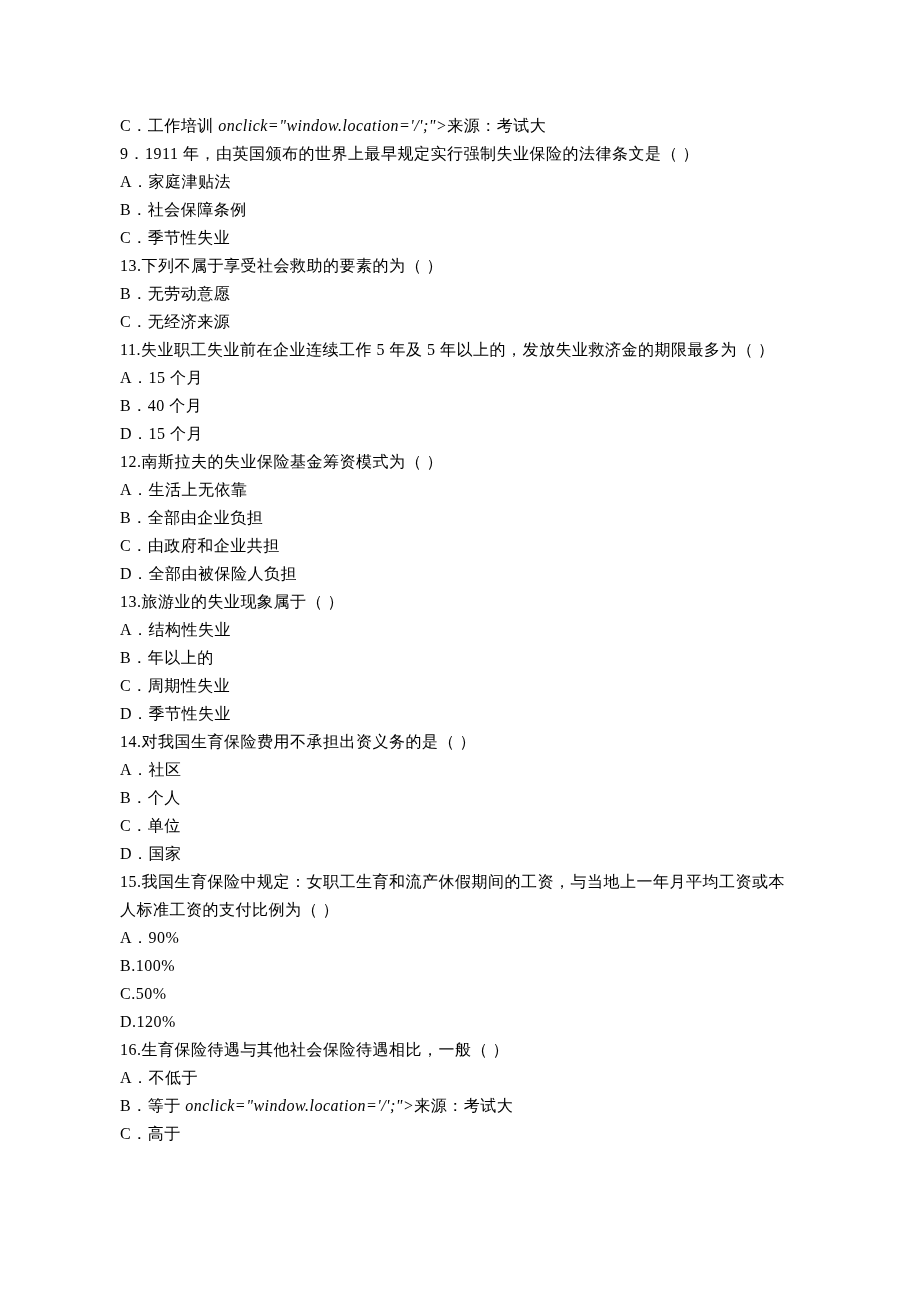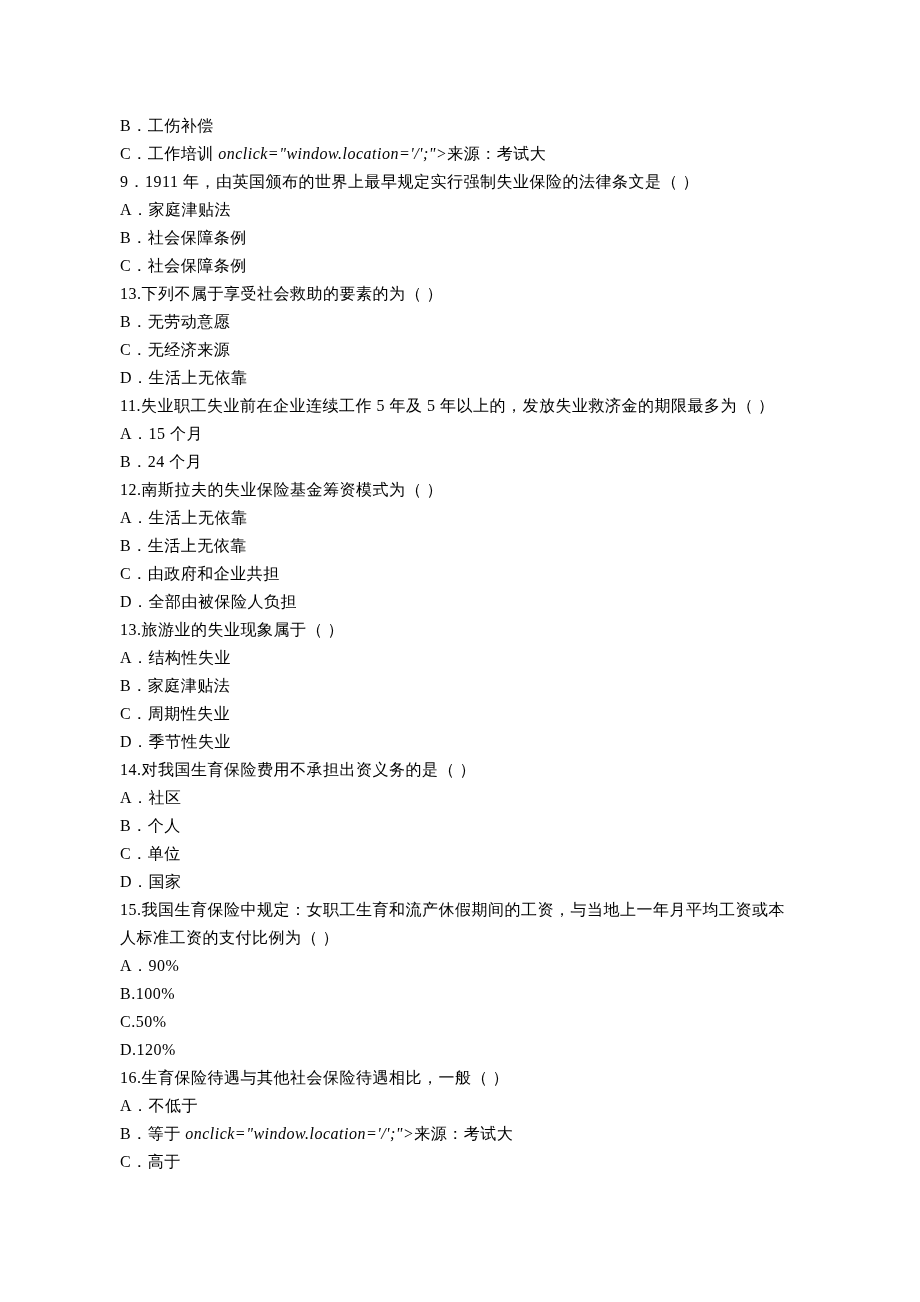--- a/index.html
+++ b/index.html
@@ -14,41 +14,40 @@
     padding: 112px 120px 0 120px;
     letter-spacing: 0.5px;
   }
   .line { display: block; }
   .onclick-frag { font-style: italic; font-family: "SimSun", serif; }
 </style>
 </head>
 <body>
 
 <div id="content">
-    <div class="line">B．工伤补偿</div>
     <div class="line"><span>C．工作培训 </span><span class="onclick-frag">onclick="window.location='/';"&gt;</span><span>来源：考试大</span></div>
     <div class="line">9．1911 年，由英国颁布的世界上最早规定实行强制失业保险的法律条文是（ ）</div>
     <div class="line">A．家庭津贴法</div>
     <div class="line">B．社会保障条例</div>
-    <div class="line">C．社会保障条例</div>
+    <div class="line">C．季节性失业</div>
     <div class="line">13.下列不属于享受社会救助的要素的为（ ）</div>
     <div class="line">B．无劳动意愿</div>
     <div class="line">C．无经济来源</div>
-    <div class="line">D．生活上无依靠</div>
     <div class="line">11.失业职工失业前在企业连续工作 5 年及 5 年以上的，发放失业救济金的期限最多为（ ）</div>
     <div class="line">A．15 个月</div>
-    <div class="line">B．24 个月</div>
+    <div class="line">B．40 个月</div>
+    <div class="line">D．15 个月</div>
     <div class="line">12.南斯拉夫的失业保险基金筹资模式为（ ）</div>
     <div class="line">A．生活上无依靠</div>
-    <div class="line">B．生活上无依靠</div>
+    <div class="line">B．全部由企业负担</div>
     <div class="line">C．由政府和企业共担</div>
     <div class="line">D．全部由被保险人负担</div>
     <div class="line">13.旅游业的失业现象属于（ ）</div>
     <div class="line">A．结构性失业</div>
-    <div class="line">B．家庭津贴法</div>
+    <div class="line">B．年以上的</div>
     <div class="line">C．周期性失业</div>
     <div class="line">D．季节性失业</div>
     <div class="line">14.对我国生育保险费用不承担出资义务的是（ ）</div>
     <div class="line">A．社区</div>
     <div class="line">B．个人</div>
     <div class="line">C．单位</div>
     <div class="line">D．国家</div>
     <div class="line">15.我国生育保险中规定：女职工生育和流产休假期间的工资，与当地上一年月平均工资或本人标准工资的支付比例为（ ）</div>
     <div class="line">A．90%</div>
     <div class="line">B.100%</div>

